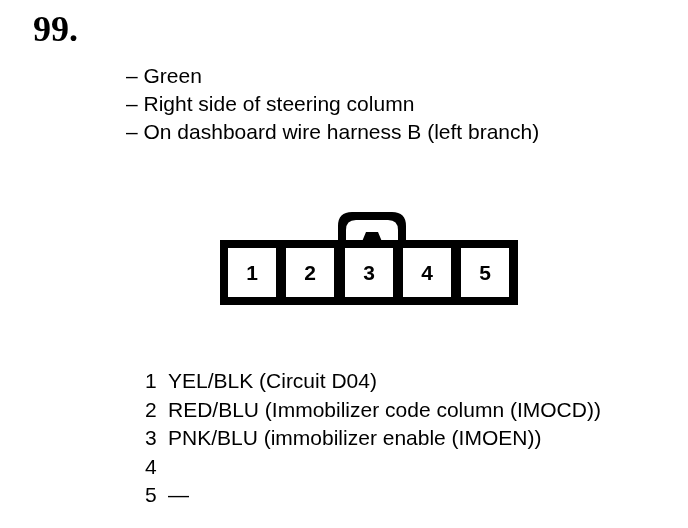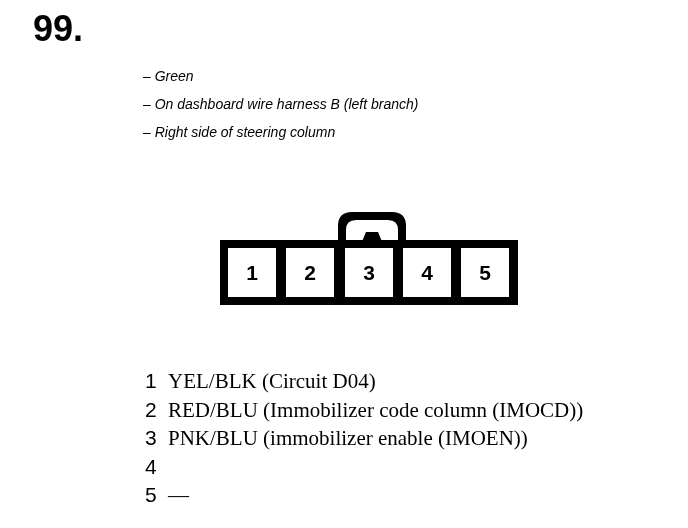--- a/index.html
+++ b/index.html
@@ -28,34 +28,34 @@
     height: 44px;
     line-height: 44px;
     font-size: 36px;
     font-weight: bold;
     white-space: nowrap;
   }
   .section-number {
     position: absolute;
     left: 33px;
     top: 0;
+    font-family: Liberation Serif, serif;
   }
   .page-title {
     position: absolute;
     left: 127px;
     top: 0;
   }
   .notes {
     position: absolute;
-    left: 143px;
+    left: 126px;
     top: 62px;
-    font-size: 14px;
+    font-size: 21px;
     line-height: 28px;
     white-space: nowrap;
-    font-style: italic;
   }
   .connector-svg {
     position: absolute;
     left: 0;
     top: 0;
     width: 688px;
     height: 528px;
   }
   .pin-legend {
     position: absolute;
@@ -68,42 +68,41 @@
     display: flex;
     white-space: nowrap;
   }
   .pin-no {
     display: inline-block;
     width: 23px;
     flex: 0 0 23px;
   }
   .pin-desc {
     display: inline-block;
-    font-family: Liberation Serif, serif;
   }
   .svg-pin-num {
     font-family: "Liberation Sans", sans-serif;
     font-size: 21px;
     font-weight: bold;
     text-anchor: middle;
   }
 </style>
 </head>
 <body>
 
 <div class="page">
 
   <div class="title-row">
     <span class="section-number">99.</span>
   </div>
 
   <div class="notes">
     <div>– Green</div>
+    <div>– Right side of steering column</div>
     <div>– On dashboard wire harness B (left branch)</div>
-    <div>– Right side of steering column</div>
   </div>
 
   <svg class="connector-svg" viewBox="0 0 688 528" xmlns="http://www.w3.org/2000/svg">
 
     <path fill="#000000" fill-rule="evenodd" d="M338,244 L338,226 Q338,212 352,212 L392,212 Q406,212 406,226 L406,244 Z
              M346,244 L346,230 Q346,220 356,220 L388,220 Q398,220 398,230 L398,244
              L383,244 L378,232 L366,232 L361,244 Z"></path>
 
     <rect x="220" y="240" width="298" height="65" fill="#000000"></rect>
 

